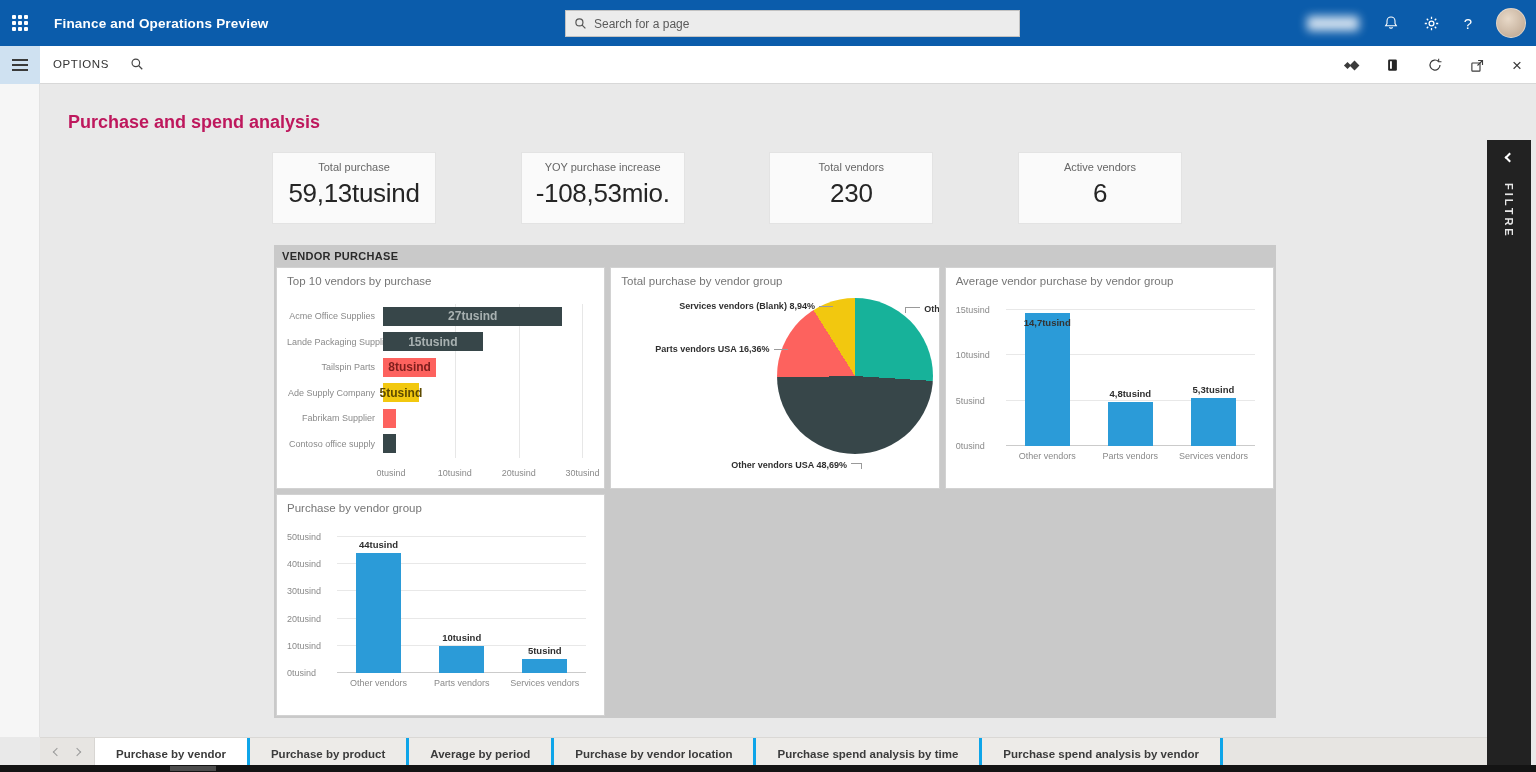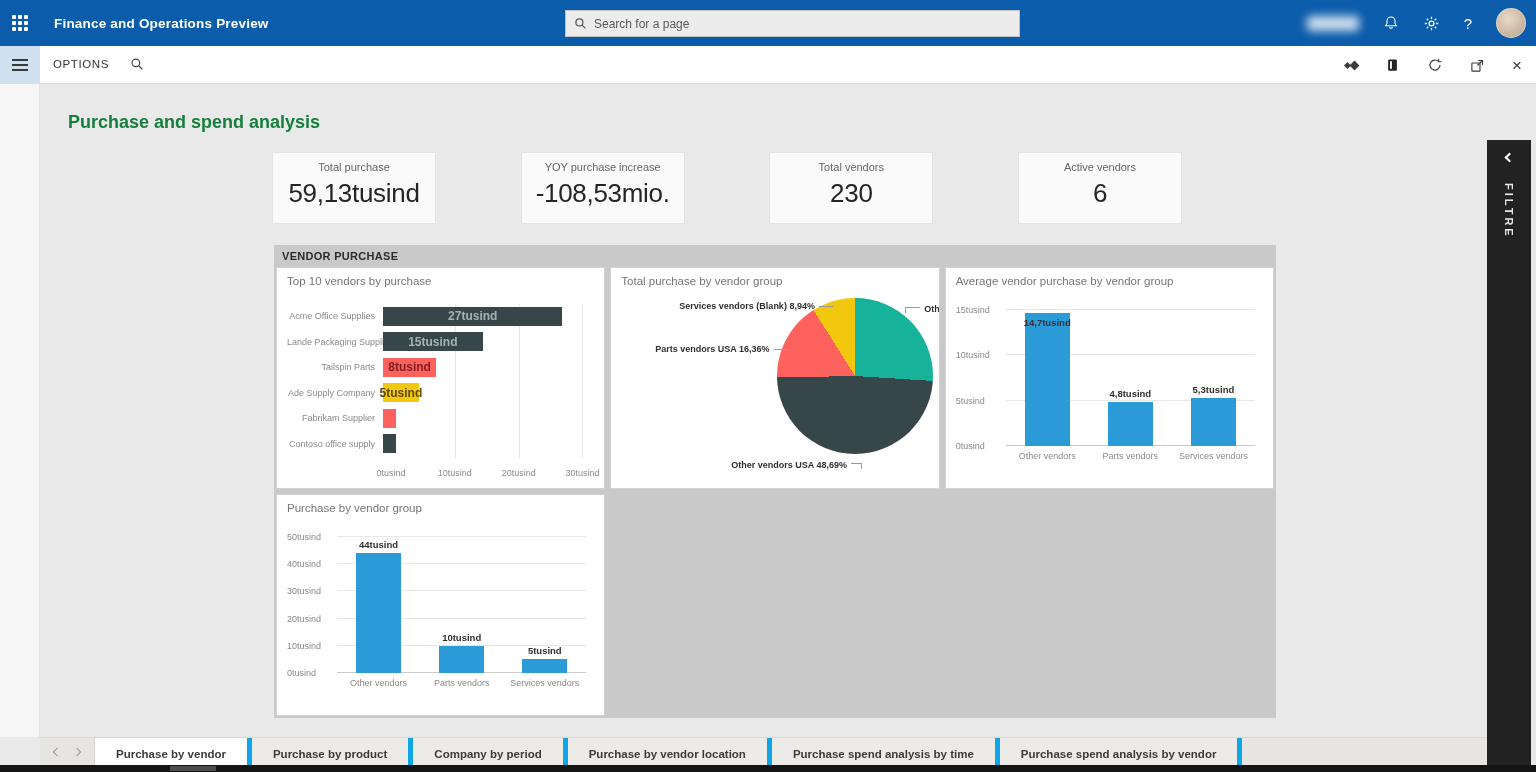--- a/index.html
+++ b/index.html
@@ -31,21 +31,21 @@
   .ab-right { position:absolute; right:14px; top:0; height:38px; display:flex; align-items:center; gap:27px; }
   .ab-icon { display:flex; align-items:center; justify-content:center; cursor:pointer; color:#3b3b3b; }
   .diamonds { display:flex; align-items:center; gap:1px; }
   .diamonds i { display:block; background:#3b3b3b; transform:rotate(45deg); }
   .diamonds i:first-child { width:5px; height:5px; }
   .diamonds i:last-child  { width:7px; height:7px; }
   .close-x { font-size:17px; color:#3b3b3b; line-height:1; }
 
   
   .left-strip { position:absolute; top:84px; left:0; width:40px; bottom:35px; background:#f6f6f6; border-right:1px solid #e2e2e2; }
-  .page-title { position:absolute; left:68px; top:112px; font-size:18px; font-weight:bold; color:#15803d; }
+  .page-title { position:absolute; left:68px; top:112px; font-size:18px; font-weight:bold; color:#be185d; }
 
   
   .kpi-row { position:absolute; left:273px; top:153px; width:908px; display:flex; justify-content:space-between; }
   .kpi-card { width:162px; height:70px; background:#fafafa; text-align:center; padding-top:8px; box-shadow:0 0 0 1px #e3e3e3; }
   .kpi-label { font-size:11px; color:#666; }
   .kpi-value { font-size:26px; color:#252525; font-weight:500; margin-top:5px; letter-spacing:-.3px; }
 
   
   .panel { position:absolute; left:274px; top:245px; width:1002px; height:473px; background:#c9c9c9; }
   .panel-header { height:22px; font-size:11px; font-weight:bold; color:#2b2b2b; padding:5px 0 0 8px; letter-spacing:.3px; }
@@ -92,21 +92,21 @@
   .filter-rail { position:absolute; right:5px; top:140px; bottom:7px; width:44px; background:#222; display:flex; flex-direction:column; align-items:center; padding-top:14px; z-index:10; }
   .chev-left { width:7px; height:7px; border-left:2px solid #fff; border-bottom:2px solid #fff; transform:rotate(45deg); cursor:pointer; }
   .filter-label { writing-mode:vertical-rl; font-size:11px; color:#e6e6e6; letter-spacing:3px; margin-top:22px; font-weight:bold; }
 
   
   .tabbar { position:absolute; left:40px; right:49px; bottom:7px; height:28px; background:#e7e5e2; display:flex; align-items:stretch; border-top:1px solid #dad8d5; }
   .tab-arrows { width:54px; display:flex; align-items:center; justify-content:center; gap:14px; }
   .t-chev { width:6px; height:6px; border-left:1.5px solid #9a9a9a; border-bottom:1.5px solid #9a9a9a; cursor:pointer; }
   .t-chev.prev { transform:rotate(45deg); }
   .t-chev.next { transform:rotate(-135deg); }
-  .tab { padding:16px 21px; display:flex; align-items:center; font-size:11.5px; font-weight:bold; color:#3b3b3b; background:#edebe8; border-right:5px solid #0ea5e9; position:relative; cursor:pointer; white-space:nowrap; }
+  .tab { padding:16px 21px; display:flex; align-items:center; font-size:11.5px; font-weight:bold; color:#3b3b3b; background:#edebe8; border-right:3px solid #0ea5e9; position:relative; cursor:pointer; white-space:nowrap; }
   .tab:first-of-type { border-left:1px solid #d8d6d3; }
   .tab.active { background:#fff; }
   .tab.active::after { content:''; position:absolute; left:0; right:0; bottom:0; height:3px; background:#f2c811; }
 
   .bottombar { position:absolute; left:0; right:0; bottom:0; height:7px; background:#141414; }
   .scroll-thumb { position:absolute; left:170px; width:46px; top:1px; bottom:1px; background:#4c4c4c; cursor:pointer; }
 </style>
 </head>
 <body>
 
@@ -364,21 +364,21 @@
 </div>
 
 <div class="tabbar">
   <div class="tab-arrows">
     <span class="t-chev prev"></span>
     <span class="t-chev next"></span>
   </div>
   <div id="tabs" style="display:flex">
       <div class="tab active">Purchase by vendor</div>
       <div class="tab">Purchase by product</div>
-      <div class="tab">Company by period</div>
+      <div class="tab">Average by period</div>
       <div class="tab">Purchase by vendor location</div>
       <div class="tab">Purchase spend analysis by time</div>
       <div class="tab">Purchase spend analysis by vendor</div>
     </div>
 </div>
 
 <div class="bottombar">
   <div class="scroll-thumb"></div>
 </div>
 

